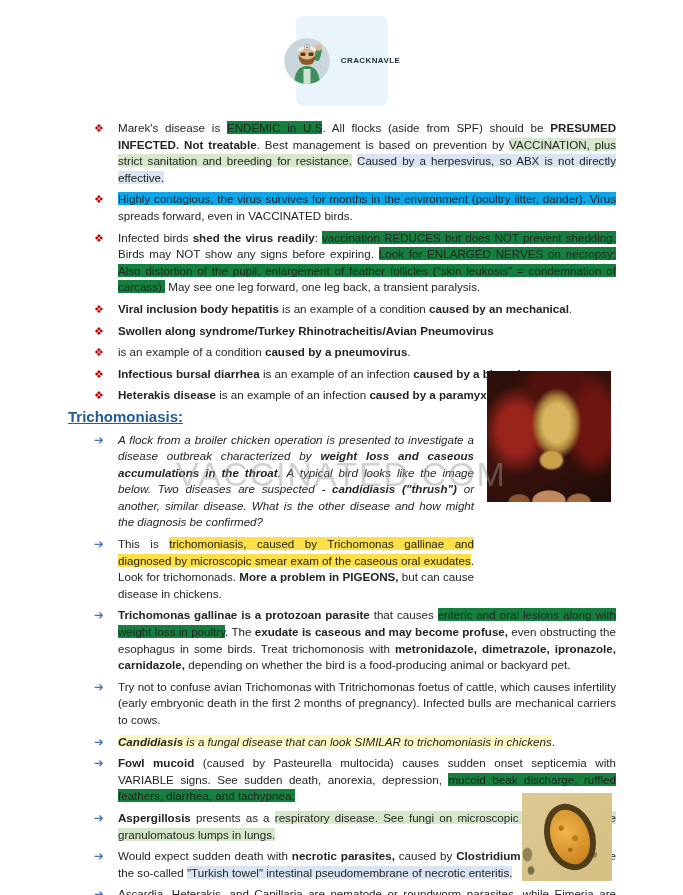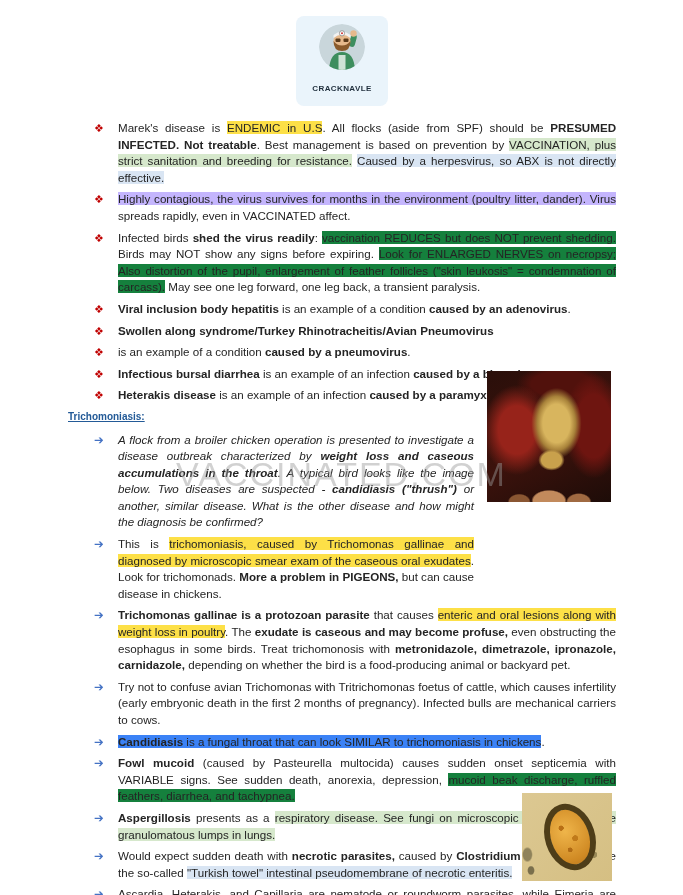--- a/index.html
+++ b/index.html
@@ -1,48 +1,48 @@
 <!DOCTYPE html>
 <html><head>
 <meta charset="utf-8">
 <style>
   html,body{margin:0;padding:0;background:#ffffff;}
   .page{position:relative;width:683px;height:895px;background:#ffffff;overflow:hidden;
         font-family:"Liberation Sans","DejaVu Sans",sans-serif;font-size:11.6px;
         line-height:16.6px;color:#242424;}
   
   .logo{position:absolute;left:296px;top:16px;width:92px;height:90px;background:#EAF4FB;
-        border-radius:8px;display:flex;flex-direction:column;align-items:center;
+        border-radius:8px;display:flex;align-items:center;
         justify-content:center;gap:11px;z-index:1;}
   .logo-circle{width:46px;height:46px;border-radius:50%;overflow:hidden;flex:0 0 auto;}
   .brand{font-size:8px;font-weight:700;color:#1E2D3B;letter-spacing:.4px;}
   
   .watermark{position:absolute;left:0;right:0;top:466px;text-align:center;font-size:34px;
         letter-spacing:2px;color:#9b9b9b;opacity:.45;z-index:3;pointer-events:none;
         font-weight:400;}
   
   .content{position:absolute;left:68px;top:120px;width:548px;z-index:1;}
-  .heading{font-weight:700;font-size:10px;text-decoration:underline;margin:3px 0 6px 0;}
+  .heading{font-weight:700;font-size:15px;text-decoration:underline;margin:3px 0 6px 0;}
   .h-blue{color:#235A97;}
   .list{margin-bottom:2px;}
   .item{position:relative;padding-left:50px;margin:0 0 5px 0;text-align:justify;}
   .marker{position:absolute;left:26px;top:0;}
   .m-red{color:#C00000;font-size:11px;}
   .m-blue{color:#4472C4;font-weight:700;}
   .narrow-a{margin-right:142px;}
   .b{font-weight:700;}
   .i{font-style:italic;}
   .u{}
-  .hl-gold{background:#fde047;}
+  .hl-gold{background:#15803d;}
   .hl-green{background:#D6E8CC;}
   .hl-blue{background:#D9E5F3;}
-  .hl-plum{background:#c4b5fd;}
+  .hl-plum{background:#0ea5e9;}
   .hl-yellow{background:#fde047;}
   .hl-peach{background:#15803d;}
-  .hl-pink{background:#3b82f6;}
+  .hl-pink{background:#fef9c3;font-style:italic;}
   
   .photo-trich{position:absolute;left:487px;top:371px;width:124px;height:131px;z-index:2;
     background:
       radial-gradient(ellipse 26px 16px at 50% 99%, #c28a5c 0 60%, rgba(0,0,0,0) 68%),
       radial-gradient(ellipse 20px 14px at 74% 100%, #a06a42 0 55%, rgba(0,0,0,0) 64%),
       radial-gradient(ellipse 18px 13px at 26% 100%, #8a5632 0 55%, rgba(0,0,0,0) 64%),
       radial-gradient(ellipse 20px 16px at 52% 68%, #c9a14c 0 50%, rgba(0,0,0,0) 66%),
       radial-gradient(ellipse 34px 48px at 56% 40%, #d8b55e 0 40%, #a8823a 56%, rgba(0,0,0,0) 74%),
       radial-gradient(ellipse 46px 60px at 24% 45%, #97231a 0 40%, rgba(0,0,0,0) 75%),
       radial-gradient(ellipse 40px 70px at 86% 42%, #6e1510 0 45%, rgba(0,0,0,0) 75%),
@@ -87,35 +87,35 @@
       </svg>
     </div>
     <div class="brand">CRACKNAVLE</div>
   </div>
 
   <div class="watermark">VACCINATED.COM</div>
 
   <div class="content">
       <div class="list ">
         <div class="item"><span class="marker m-red">❖</span><span class="txt"><span>Marek's disease is </span><span class="hl-gold">ENDEMIC in U.S</span><span>. All flocks (aside from SPF) should be </span><span class="b">PRESUMED INFECTED. Not treatable</span><span>. Best management is based on prevention by </span><span class="hl-green">VACCINATION, plus strict sanitation and breeding for resistance.</span><span> </span><span class="hl-blue">Caused by a herpesvirus, so ABX is not directly effective.</span></span></div>
-        <div class="item"><span class="marker m-red">❖</span><span class="txt"><span class="hl-plum">Highly contagious, the virus survives for months in the environment (poultry litter, dander). Virus</span><span> spreads rapidly, even in VACCINATED affect.</span></span></div>
+        <div class="item"><span class="marker m-red">❖</span><span class="txt"><span class="hl-plum">Highly contagious, the virus survives for months in the environment (poultry litter, dander). Virus</span><span> spreads forward, even in VACCINATED birds.</span></span></div>
         <div class="item"><span class="marker m-red">❖</span><span class="txt"><span>Infected birds </span><span class="b">shed the virus readily</span><span>: </span><span class="hl-peach">vaccination REDUCES but does NOT prevent shedding.</span><span> Birds may NOT show any signs before expiring. </span><span class="hl-peach">Look for ENLARGED NERVES on necropsy; Also distortion of the pupil, enlargement of feather follicles ("skin leukosis" = condemnation of carcass).</span><span> May see one leg forward, one leg back, a transient paralysis.</span></span></div>
-        <div class="item"><span class="marker m-red">❖</span><span class="txt"><span class="b">Viral inclusion body hepatitis</span><span> is an example of a condition </span><span class="b">caused by an adenovirus</span><span>.</span></span></div>
+        <div class="item"><span class="marker m-red">❖</span><span class="txt"><span class="b">Viral inclusion body hepatitis</span><span> is an example of a condition </span><span class="b">caused by an mechanical</span><span>.</span></span></div>
         <div class="item"><span class="marker m-red">❖</span><span class="txt"><span class="b">Swollen along syndrome/Turkey Rhinotracheitis/Avian Pneumovirus</span></span></div>
         <div class="item"><span class="marker m-red">❖</span><span class="txt"><span> is an example of a condition </span><span class="b">caused by a pneumovirus</span><span>.</span></span></div>
         <div class="item"><span class="marker m-red">❖</span><span class="txt"><span class="b">Infectious bursal diarrhea</span><span> is an example of an infection </span><span class="b">caused by a birnavirus</span><span>.</span></span></div>
         <div class="item"><span class="marker m-red">❖</span><span class="txt"><span class="b">Heterakis disease</span><span> is an example of an infection </span><span class="b">caused by a paramyxovirus</span><span>.</span></span></div>
       </div>
       <div class="heading h-blue">Trichomoniasis:</div>
       <div class="list ">
         <div class="item narrow-a"><span class="marker m-blue">➔</span><span class="txt"><span class="i u">A flock from a broiler chicken operation is presented to investigate a disease outbreak characterized by </span><span class="i u b">weight loss and caseous accumulations in the throat</span><span class="i u">. A typical bird looks like the image below. Two diseases are suspected - </span><span class="i u b">candidiasis ("thrush")</span><span class="i u"> or another, similar disease. What is the other disease and how might the diagnosis be confirmed?</span></span></div>
         <div class="item narrow-a"><span class="marker m-blue">➔</span><span class="txt"><span>This is </span><span class="hl-yellow">trichomoniasis, caused by Trichomonas gallinae and diagnosed by microscopic smear exam of the caseous oral exudates</span><span>. Look for trichomonads. </span><span class="b">More a problem in PIGEONS,</span><span> but can cause disease in chickens.</span></span></div>
         <div class="item"><span class="marker m-blue">➔</span><span class="txt"><span class="b">Trichomonas gallinae is a protozoan parasite</span><span> that causes </span><span class="hl-gold">enteric and oral lesions along with weight loss in poultry</span><span>. The </span><span class="b">exudate is caseous and may become profuse,</span><span> even obstructing the esophagus in some birds. Treat trichomonosis with </span><span class="b">metronidazole, dimetrazole, ipronazole, carnidazole,</span><span> depending on whether the bird is a food-producing animal or backyard pet.</span></span></div>
         <div class="item"><span class="marker m-blue">➔</span><span class="txt"><span>Try not to confuse avian Trichomonas with Tritrichomonas foetus of cattle, which causes infertility (early embryonic death in the first 2 months of pregnancy). Infected bulls are mechanical carriers to cows.</span></span></div>
-        <div class="item"><span class="marker m-blue">➔</span><span class="txt"><span class="b hl-pink">Candidiasis</span><span class="hl-pink"> is a fungal throat that can look SIMILAR to trichomoniasis in chickens</span><span>.</span></span></div>
+        <div class="item"><span class="marker m-blue">➔</span><span class="txt"><span class="b hl-pink">Candidiasis</span><span class="hl-pink"> is a fungal disease that can look SIMILAR to trichomoniasis in chickens</span><span>.</span></span></div>
         <div class="item"><span class="marker m-blue">➔</span><span class="txt"><span class="b">Fowl mucoid</span><span> (caused by Pasteurella multocida) causes sudden onset septicemia with VARIABLE signs. See sudden death, anorexia, depression, </span><span class="hl-peach">mucoid beak discharge, ruffled feathers, diarrhea, and tachypnea.</span></span></div>
         <div class="item"><span class="marker m-blue">➔</span><span class="txt"><span class="b">Aspergillosis</span><span> presents as a </span><span class="hl-green">respiratory disease. See fungi on microscopic smears, may see granulomatous lumps in lungs.</span></span></div>
         <div class="item"><span class="marker m-blue">➔</span><span class="txt"><span>Would expect sudden death with </span><span class="b">necrotic parasites,</span><span> caused by </span><span class="b">Clostridium perfringens</span><span>. See the so-called </span><span class="hl-blue">"Turkish towel" intestinal pseudomembrane of necrotic enteritis.</span></span></div>
         <div class="item"><span class="marker m-blue">➔</span><span class="txt"><span>Ascardia, Heterakis, and Capillaria are nematode or roundworm parasites, while Eimeria are coccidia. These generally affect the intestine of birds although Capillaria can be found in the esophagus.</span></span></div>
       </div>
     </div>
 
   <div class="photo-trich"></div>
 
   <div class="photo-egg">

